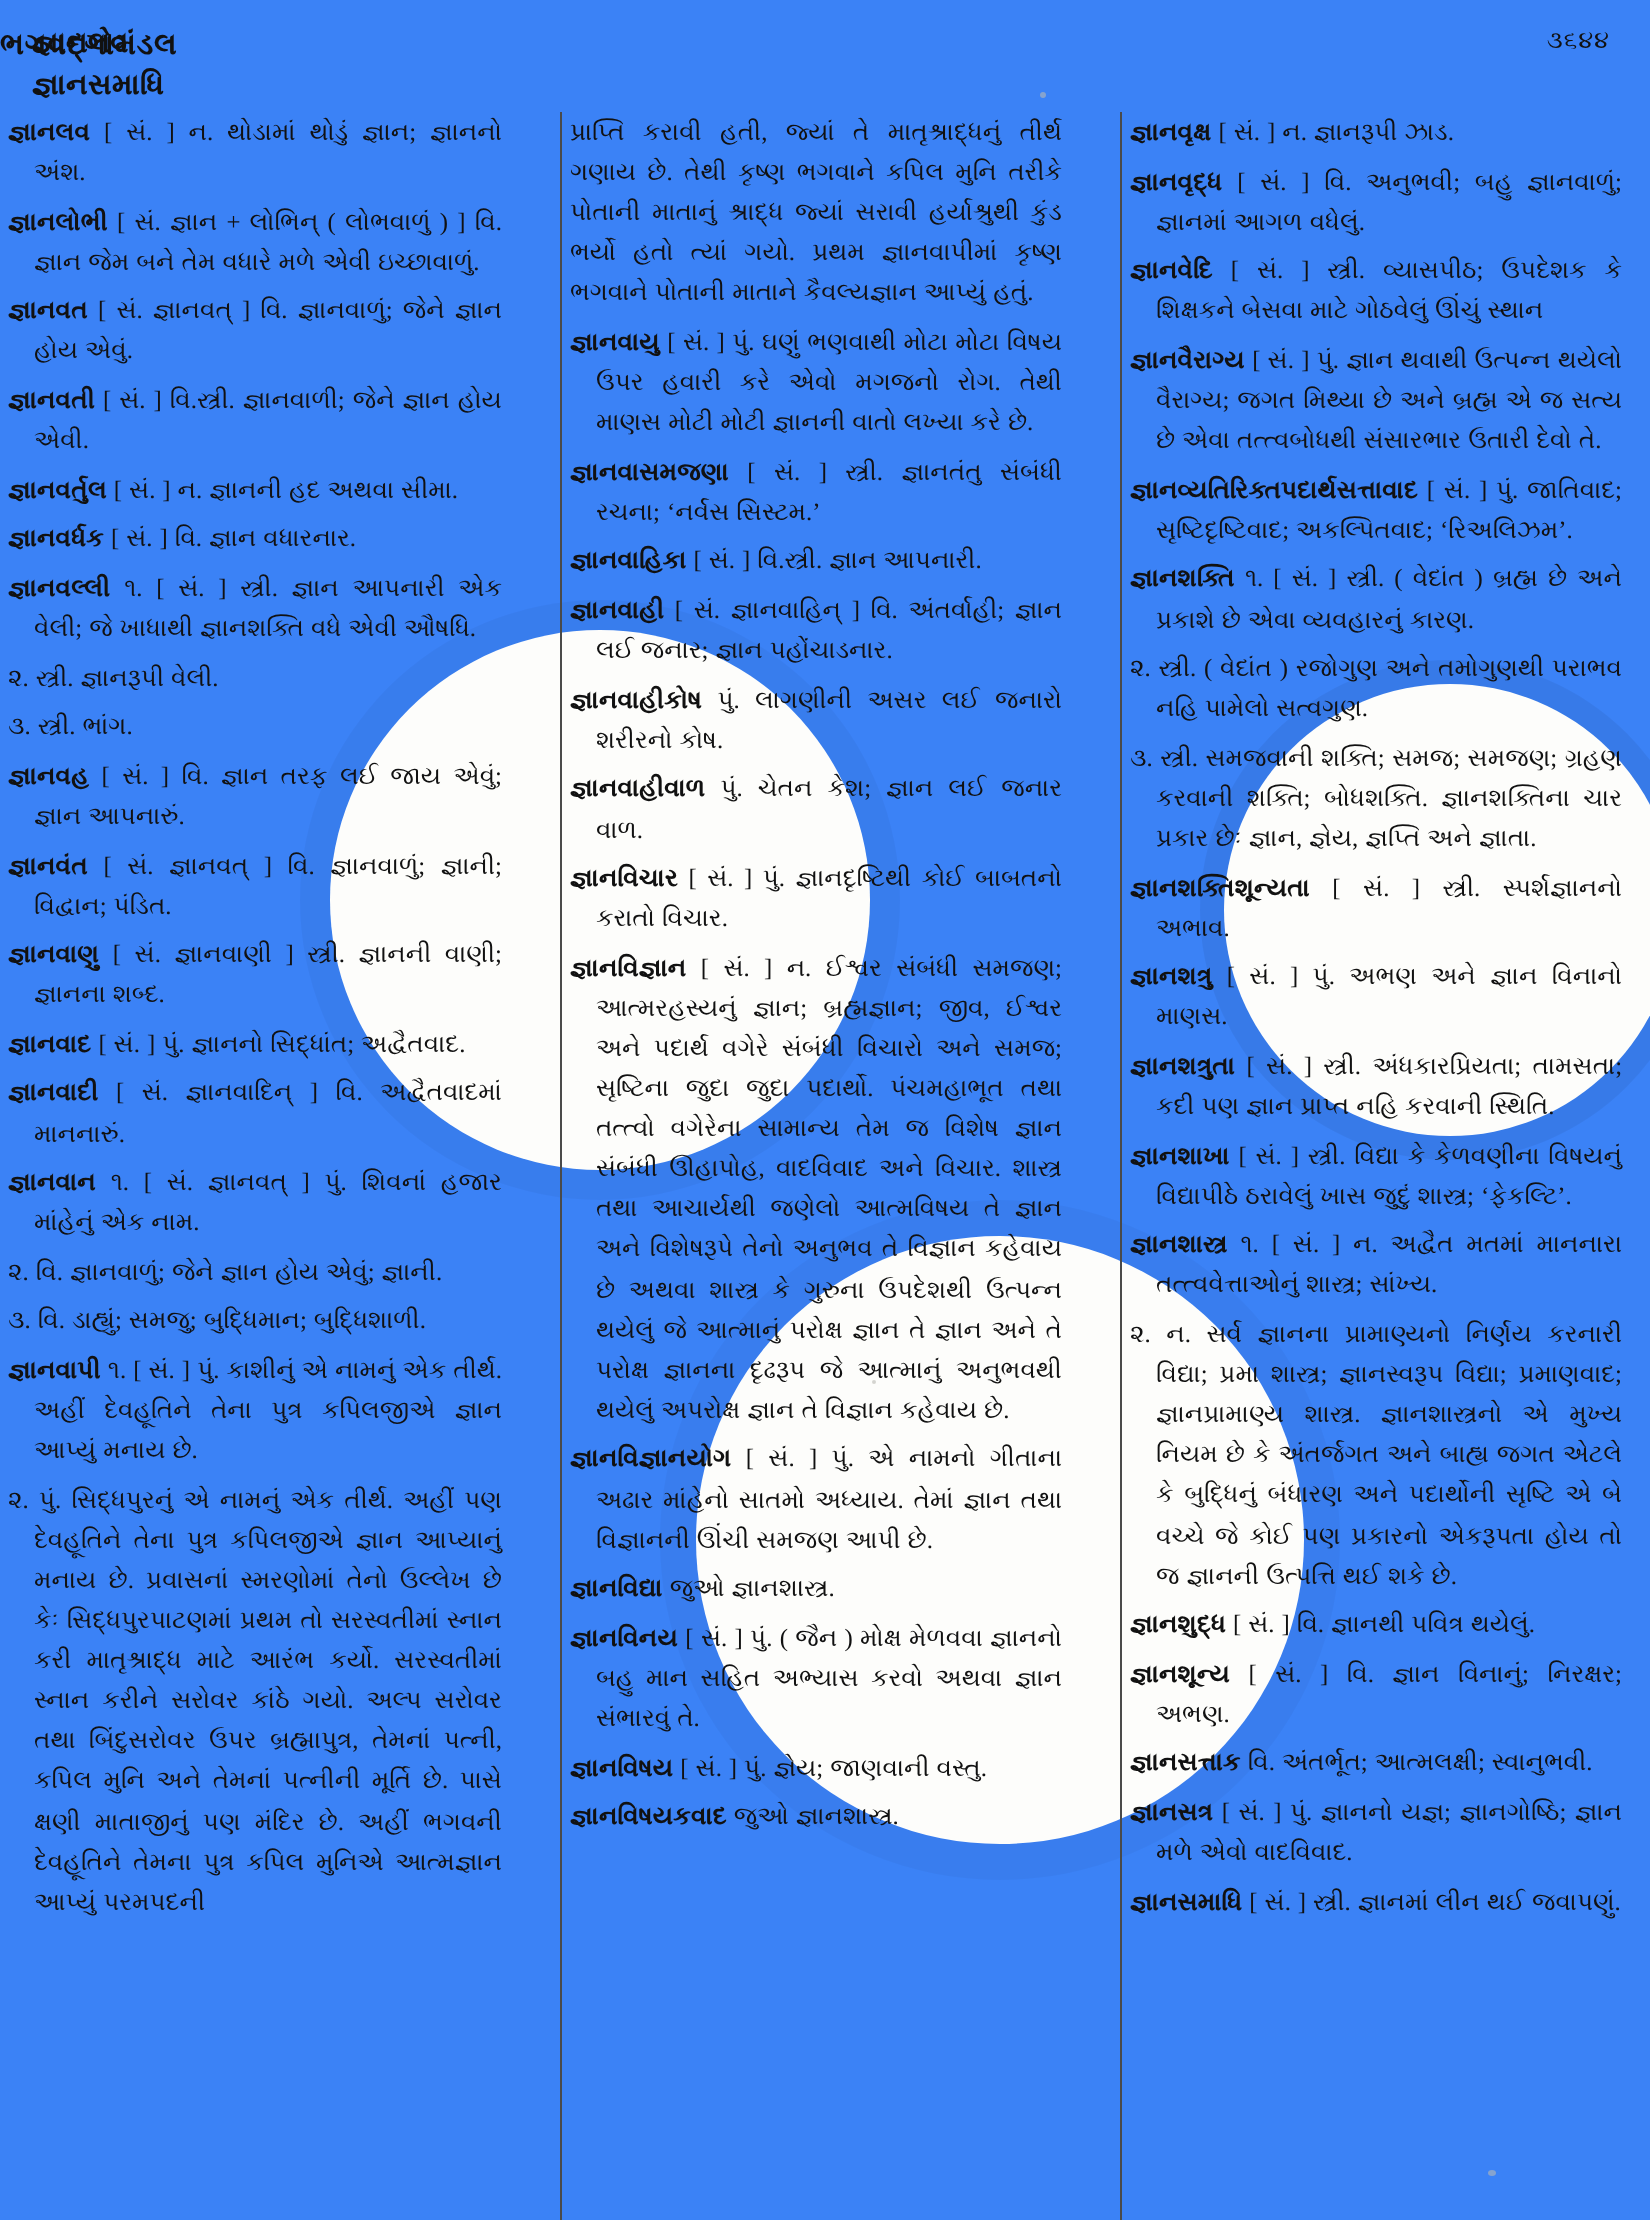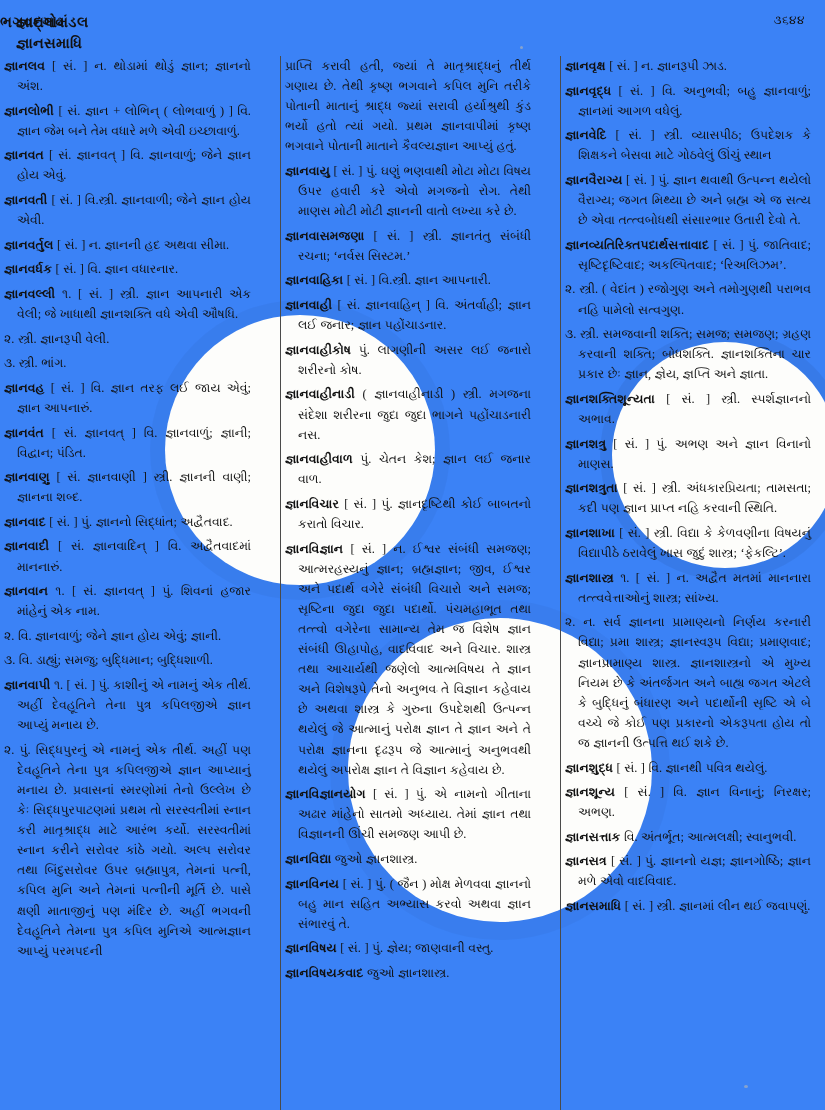--- a/index.html
+++ b/index.html
@@ -169,38 +169,38 @@
         </div>
       </div>
     <div class="col">
         <div class="col-inner">
           <p class="cont">પ્રાપ્તિ કરાવી હતી, જ્યાં તે માતૃશ્રાદ્ધનું તીર્થ ગણાય છે. તેથી કૃષ્ણ ભગવાને કપિલ મુનિ તરીકે પોતાની માતાનું શ્રાદ્ધ જ્યાં સરાવી હર્યાશ્રુથી કુંડ ભર્યો હતો ત્યાં ગયો. પ્રથમ જ્ઞાનવાપીમાં કૃષ્ણ ભગવાને પોતાની માતાને કૈવલ્યજ્ઞાન આપ્યું હતું.</p>
           <p class="entry"><span class="hw">જ્ઞાનવાયુ</span> <span>[ સં. ]  પું.  ઘણું ભણવાથી મોટા મોટા વિષય ઉપર હવારી કરે એવો મગજનો રોગ. તેથી માણસ મોટી મોટી જ્ઞાનની વાતો લખ્યા કરે છે.</span></p>
           <p class="entry"><span class="hw">જ્ઞાનવાસમજણા</span> <span>[ સં. ]  સ્ત્રી.  જ્ઞાનતંતુ સંબંધી રચના; ‘નર્વસ સિસ્ટમ.’</span></p>
           <p class="entry"><span class="hw">જ્ઞાનવાહિકા</span> <span>[ સં. ]  વિ.સ્ત્રી.  જ્ઞાન આપનારી.</span></p>
           <p class="entry"><span class="hw">જ્ઞાનવાહી</span> <span>[ સં. જ્ઞાનવાહિન્ ] વિ.  અંતર્વાહી; જ્ઞાન લઈ જનાર; જ્ઞાન પહોંચાડનાર.</span></p>
           <p class="entry"><span class="hw">જ્ઞાનવાહીકોષ</span> <span>પું. લાગણીની અસર લઈ જનારો શરીરનો કોષ.</span></p>
-          <p class="entry"><span class="hw">જ્ઞાનવાહીનાડી</span> <span>( જ્ઞાનવાહીનાડી ) સ્ત્રી. મગજના સંદેશા શરીરના જુદા જુદા ભાગને પહોંચાડનારી નસ.</span></p>
           <p class="entry"><span class="hw">જ્ઞાનવાહીવાળ</span> <span>પું.  ચેતન  કેશ;  જ્ઞાન  લઈ જનાર વાળ.</span></p>
           <p class="entry"><span class="hw">જ્ઞાનવિચાર</span> <span>[ સં. ] પું. જ્ઞાનદૃષ્ટિથી કોઈ બાબતનો કરાતો વિચાર.</span></p>
           <p class="entry"><span class="hw">જ્ઞાનવિજ્ઞાન</span> <span>[ સં. ]  ન. ઈશ્વર સંબંધી સમજણ; આત્મરહસ્યનું જ્ઞાન; બ્રહ્મજ્ઞાન; જીવ, ઈશ્વર અને પદાર્થ વગેરે સંબંધી વિચારો અને સમજ; સૃષ્ટિના જુદા જુદા પદાર્થો. પંચમહાભૂત તથા તત્ત્વો વગેરેના સામાન્ય તેમ જ વિશેષ જ્ઞાન સંબંધી ઊહાપોહ, વાદવિવાદ અને વિચાર. શાસ્ત્ર તથા આચાર્યથી જણેલો આત્મવિષય તે જ્ઞાન અને વિશેષરૂપે તેનો અનુભવ તે વિજ્ઞાન કહેવાય છે અથવા શાસ્ત્ર કે ગુરુના ઉપદેશથી ઉત્પન્ન થયેલું જે આત્માનું પરોક્ષ જ્ઞાન તે જ્ઞાન અને તે પરોક્ષ જ્ઞાનના દૃઢરૂપ જે આત્માનું અનુભવથી થયેલું અપરોક્ષ જ્ઞાન તે વિજ્ઞાન કહેવાય છે.</span></p>
           <p class="entry"><span class="hw">જ્ઞાનવિજ્ઞાનયોગ</span> <span>[ સં. ]  પું.  એ  નામનો ગીતાના અઢાર માંહેનો સાતમો અધ્યાય. તેમાં જ્ઞાન તથા વિજ્ઞાનની ઊંચી સમજણ આપી છે.</span></p>
           <p class="entry"><span class="hw">જ્ઞાનવિદ્યા</span> <span>જુઓ જ્ઞાનશાસ્ત્ર.</span></p>
           <p class="entry"><span class="hw">જ્ઞાનવિનય</span> <span>[ સં. ]  પું.  ( જૈન ) મોક્ષ મેળવવા જ્ઞાનનો બહુ માન સહિત અભ્યાસ કરવો અથવા જ્ઞાન સંભારવું તે.</span></p>
           <p class="entry"><span class="hw">જ્ઞાનવિષય</span> <span>[ સં. ]  પું.  જ્ઞેય; જાણવાની વસ્તુ.</span></p>
           <p class="entry"><span class="hw">જ્ઞાનવિષયકવાદ</span> <span>જુઓ જ્ઞાનશાસ્ત્ર.</span></p>
         </div>
       </div>
     <div class="col">
         <div class="col-inner">
           <p class="entry"><span class="hw">જ્ઞાનવૃક્ષ</span> <span>[ સં. ]  ન. જ્ઞાનરૂપી ઝાડ.</span></p>
           <p class="entry"><span class="hw">જ્ઞાનવૃદ્ધ</span> <span>[ સં. ] વિ. અનુભવી; બહુ જ્ઞાનવાળું; જ્ઞાનમાં આગળ વધેલું.</span></p>
           <p class="entry"><span class="hw">જ્ઞાનવેદિ</span> <span>[ સં. ]  સ્ત્રી.  વ્યાસપીઠ;  ઉપદેશક કે શિક્ષકને બેસવા માટે ગોઠવેલું ઊંચું સ્થાન</span></p>
           <p class="entry"><span class="hw">જ્ઞાનવૈરાગ્ય</span> <span>[ સં. ]  પું.  જ્ઞાન થવાથી ઉત્પન્ન થયેલો વૈરાગ્ય; જગત મિથ્યા છે અને બ્રહ્મ એ જ સત્ય છે એવા તત્ત્વબોધથી સંસારભાર ઉતારી દેવો તે.</span></p>
           <p class="entry"><span class="hw">જ્ઞાનવ્યતિરિક્તપદાર્થસત્તાવાદ</span> <span>[ સં. ]  પું. જાતિવાદ;  સૃષ્ટિદૃષ્ટિવાદ;  અકલ્પિતવાદ; ‘રિઅલિઝમ’.</span></p>
+          <p class="entry"><span class="hw">જ્ઞાનશક્તિ</span> <span>૧.</span> <span>[ સં. ] સ્ત્રી. ( વેદાંત ) બ્રહ્મ છે અને પ્રકાશે છે એવા વ્યવહારનું કારણ.</span></p>
           <p class="sense"><span class="num">૨.</span> <span>સ્ત્રી. ( વેદાંત ) રજોગુણ અને તમોગુણથી પરાભવ નહિ પામેલો સત્વગુણ.</span></p>
           <p class="sense"><span class="num">૩.</span> <span>સ્ત્રી. સમજવાની શક્તિ; સમજ; સમજણ; ગ્રહણ કરવાની શક્તિ; બોધશક્તિ. જ્ઞાનશક્તિના ચાર પ્રકાર છેઃ જ્ઞાન, જ્ઞેય, જ્ઞપ્તિ અને જ્ઞાતા.</span></p>
           <p class="entry"><span class="hw">જ્ઞાનશક્તિશૂન્યતા</span> <span>[ સં. ]  સ્ત્રી.  સ્પર્શજ્ઞાનનો અભાવ.</span></p>
           <p class="entry"><span class="hw">જ્ઞાનશત્રુ</span> <span>[ સં. ]  પું.  અભણ અને જ્ઞાન વિનાનો માણસ.</span></p>
           <p class="entry"><span class="hw">જ્ઞાનશત્રુતા</span> <span>[ સં. ]  સ્ત્રી.  અંધકારપ્રિયતા; તામસતા; કદી પણ જ્ઞાન પ્રાપ્ત નહિ કરવાની સ્થિતિ.</span></p>
           <p class="entry"><span class="hw">જ્ઞાનશાખા</span> <span>[ સં. ]  સ્ત્રી.  વિદ્યા કે કેળવણીના વિષયનું વિદ્યાપીઠે ઠરાવેલું ખાસ જુદું શાસ્ત્ર; ‘ફેકલ્ટિ’.</span></p>
           <p class="entry"><span class="hw">જ્ઞાનશાસ્ત્ર</span> <span>૧.</span> <span>[ સં. ] ન. અદ્વૈત મતમાં માનનારા તત્ત્વવેત્તાઓનું શાસ્ત્ર; સાંખ્ય.</span></p>
           <p class="sense"><span class="num">૨.</span> <span>ન. સર્વ જ્ઞાનના પ્રામાણ્યનો નિર્ણય કરનારી વિદ્યા; પ્રમા શાસ્ત્ર; જ્ઞાનસ્વરૂપ વિદ્યા; પ્રમાણવાદ; જ્ઞાનપ્રામાણ્ય શાસ્ત્ર. જ્ઞાનશાસ્ત્રનો એ મુખ્ય નિયમ છે કે અંતર્જગત અને બાહ્ય જગત એટલે કે બુદ્ધિનું બંધારણ અને પદાર્થોની સૃષ્ટિ એ બે વચ્ચે જે કોઈ પણ પ્રકારનો એકરૂપતા હોય તો જ જ્ઞાનની ઉત્પત્તિ થઈ શકે છે.</span></p>
           <p class="entry"><span class="hw">જ્ઞાનશુદ્ધ</span> <span>[ સં. ]  વિ.  જ્ઞાનથી પવિત્ર થયેલું.</span></p>
           <p class="entry"><span class="hw">જ્ઞાનશૂન્ય</span> <span>[ સં. ]  વિ.  જ્ઞાન વિનાનું;  નિરક્ષર; અભણ.</span></p>

